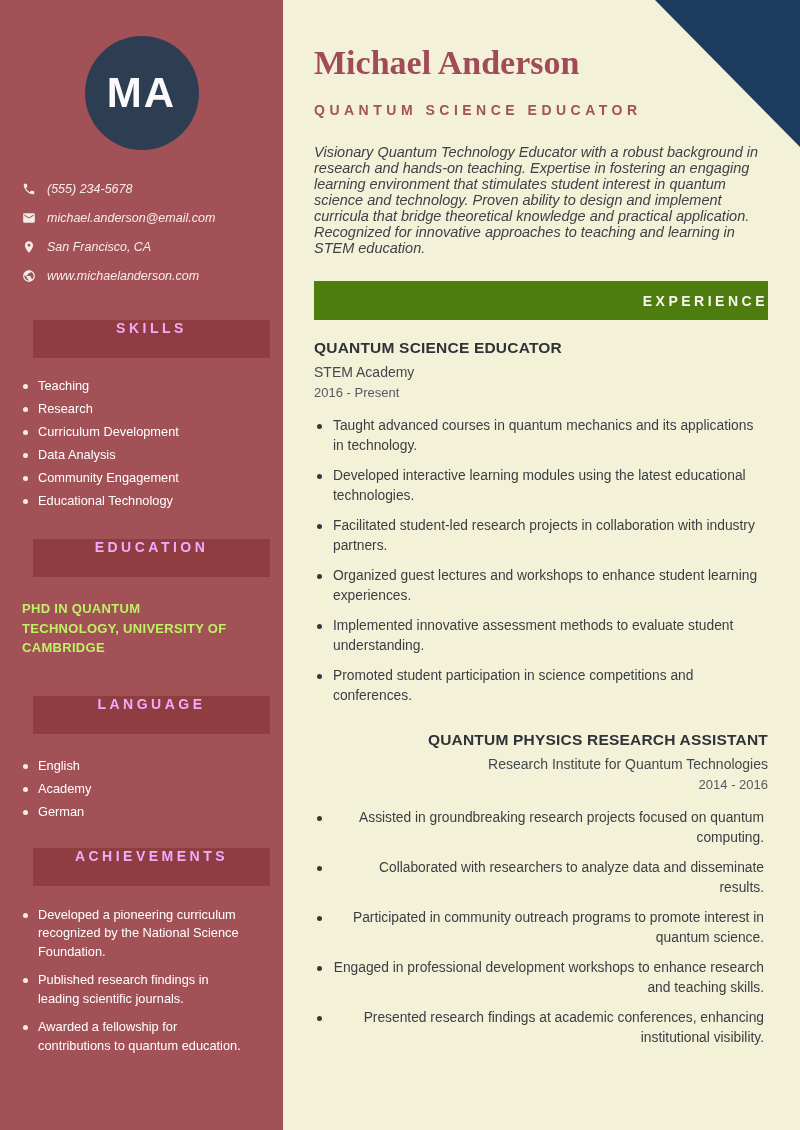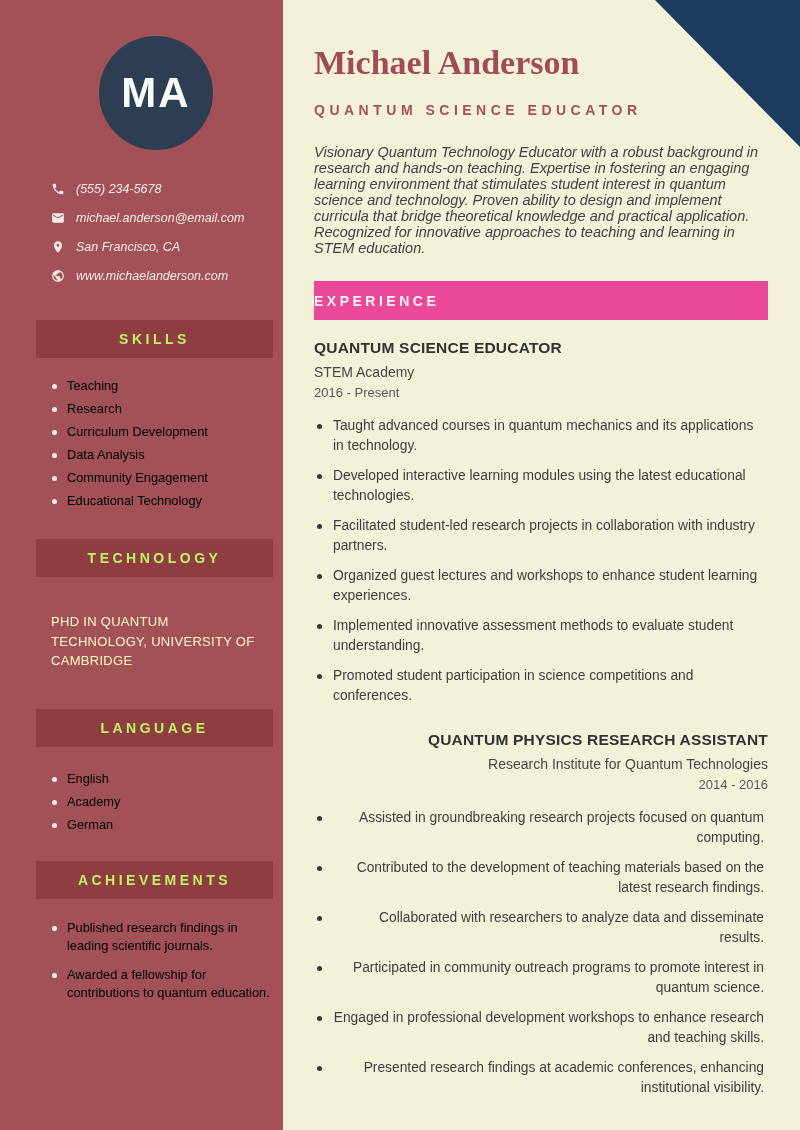--- a/index.html
+++ b/index.html
@@ -1,63 +1,63 @@
 <!DOCTYPE html>
 <html><head>
 <meta charset="utf-8">
 <style>
   * { margin:0; padding:0; box-sizing:border-box; }
   html,body { width:800px; height:1130px; }
   body { font-family:"Liberation Sans", sans-serif; }
   .page { display:flex; width:800px; height:1130px; position:relative; overflow:hidden; }
 
   
-  .sidebar { width:283px; height:100%; background:#a25157; color:#f6ece7; flex:0 0 283px;padding-left:29px; }
+  .sidebar { width:283px; height:100%; background:#a25157; color:#f6ece7; flex:0 0 283px; }
   .avatar-wrap { display:flex; justify-content:center; margin-top:36px; }
   .avatar { width:114px; height:114px; border-radius:50%; background:#2d3e52; color:#fafafa;
             display:flex; align-items:center; justify-content:center;
             font-size:42px; font-weight:bold; letter-spacing:2px; }
   .contact { margin:30px 0 0 22px;font-style:italic; }
   .contact-row { display:flex; align-items:center; margin-bottom:12px; height:17px; }
   .contact-row .cicon { width:14px; height:14px; margin-right:11px; flex:0 0 14px; }
   .contact-row .cicon svg { width:14px; height:14px; display:block; fill:#f6ece7; }
   .contact-row span.ctext { font-size:12.5px; color:#f6ece7; }
 
-  .side-header { margin:0 0 0 7px; width:237px; height:38px; background:#8f3d41;
-                 display:flex; align-items:center; justify-content:center;
-                 font-size:14px; font-weight:bold; letter-spacing:3.5px; color:#bef264; }
+  .side-header { margin:0 0 0 33px; width:237px; height:38px; background:#8f3d41;
+                 display:flex; justify-content:center;
+                 font-size:14px; font-weight:bold; letter-spacing:3.5px; color:#f0abfc; }
   .sh-skills { margin-top:36px; }
   .sh-education { margin-top:30px; }
   .sh-language { margin-top:38px; }
   .sh-achievements { margin-top:28px; }
 
   ul.side-list { list-style:none; margin:20px 0 0 22px; width:230px; }
   ul.side-list li { position:relative; padding-left:16px; font-size:12.8px; line-height:16px;
-                    margin-bottom:7px; color:#000000; }
+                    margin-bottom:7px; color:#ffffff; }
   ul.side-list li::before { content:""; position:absolute; left:1px; top:6px; width:5px; height:5px;
                             border-radius:50%; background:#f7ece6; }
   ul.side-list.wrap li { line-height:18.5px; margin-bottom:10px; }
   ul.side-list.wrap li::before { top:7px; }
   ul.lang-list { margin-top:24px; }
 
-  .edu-text { margin:35px 0 0 22px; width:212px; font-size:13px; font-weight:normal;
-              line-height:19.5px; color:#fef9c3; letter-spacing:0.3px; }
+  .edu-text { margin:22px 0 0 22px; width:212px; font-size:13px; font-weight:bold;
+              line-height:19.5px; color:#bef264; letter-spacing:0.3px; }
 
   
   .main { flex:1; background:#f4f1d9; padding:34px 32px 0 31px; position:relative; }
   .corner-triangle { position:absolute; top:0; right:0; width:145px; height:147px;
                      background:#1d3a5f; clip-path:polygon(0 0,100% 0,100% 100%); }
   .name { font-family:"Liberation Serif","DejaVu Serif",serif; font-weight:bold;
           font-size:34px; line-height:46px; color:#a04b55; margin-top:6px; }
   .job-heading { margin-top:16px; font-size:14px; font-weight:bold; letter-spacing:4.5px;
                  color:#a4525a; }
   .summary { margin-top:26px; font-size:14.5px; line-height:16px; color:#3f4245; max-width:456px;font-style:italic; }
 
-  .exp-banner { margin-top:25px; height:39px; background:#ec4899; display:flex;
-                align-items:center; justify-content:flex-start; color:#fbf5f0;
+  .exp-banner { margin-top:25px; height:39px; background:#4d7c0f; display:flex;
+                align-items:center; justify-content:flex-end; color:#fbf5f0;
                 font-size:14px; font-weight:bold; letter-spacing:3.5px; }
 
   .job { margin-top:19px; }
   .job + .job { margin-top:26px;text-align:right; }
   .job-title { font-size:15.5px; font-weight:bold; color:#2f3236; letter-spacing:0.2px; }
   .job-company { margin-top:7px; font-size:14px; color:#45484c; }
   .job-dates { margin-top:5px; font-size:13px; color:#56595d; }
   ul.job-bullets { list-style:none; margin-top:16px; }
   ul.job-bullets li { position:relative; padding-left:19px; font-size:13.8px; line-height:19.5px;
                       margin-bottom:11px; color:#3b3e42; max-width:450px; }
@@ -117,37 +117,38 @@
     <ul class="side-list">
       <li>Teaching</li>
       <li>Research</li>
       <li>Curriculum Development</li>
       <li>Data Analysis</li>
       <li>Community Engagement</li>
       <li>Educational Technology</li>
     </ul>
 
     <div class="side-header sh-education">
-      <span>TECHNOLOGY</span>
+      <span>EDUCATION</span>
     </div>
     <div class="edu-text">PHD IN QUANTUM TECHNOLOGY, UNIVERSITY OF CAMBRIDGE</div>
 
     <div class="side-header sh-language">
       <span>LANGUAGE</span>
     </div>
     <ul class="side-list lang-list">
       <li>English</li>
       <li>Academy</li>
       <li>German</li>
     </ul>
 
     <div class="side-header sh-achievements">
       <span>ACHIEVEMENTS</span>
     </div>
     <ul class="side-list wrap">
+      <li>Developed a pioneering curriculum recognized by the National Science Foundation.</li>
       <li>Published research findings in leading scientific journals.</li>
       <li>Awarded a fellowship for contributions to quantum education.</li>
     </ul>
   </aside>
 
   <main class="main">
     <div class="corner-triangle"></div>
 
     <h1 class="name">Michael Anderson</h1>
     <div class="job-heading">QUANTUM SCIENCE EDUCATOR</div>
@@ -171,21 +172,20 @@
         <li>Promoted student participation in science competitions and conferences.</li>
       </ul>
     </section>
 
     <section class="job">
       <div class="job-title">QUANTUM PHYSICS RESEARCH ASSISTANT</div>
       <div class="job-company">Research Institute for Quantum Technologies</div>
       <div class="job-dates">2014 - 2016</div>
       <ul class="job-bullets">
         <li>Assisted in groundbreaking research projects focused on quantum computing.</li>
-        <li>Contributed to the development of teaching materials based on the latest research findings.</li>
         <li>Collaborated with researchers to analyze data and disseminate results.</li>
         <li>Participated in community outreach programs to promote interest in quantum science.</li>
         <li>Engaged in professional development workshops to enhance research and teaching skills.</li>
         <li>Presented research findings at academic conferences, enhancing institutional visibility.</li>
       </ul>
     </section>
   </main>
 
 </div>
 

